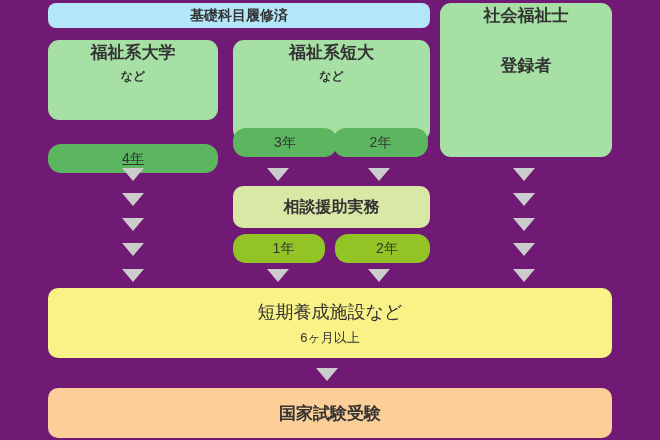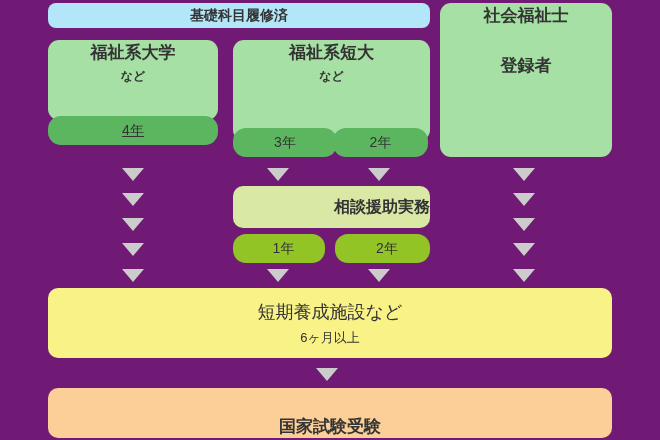--- a/index.html
+++ b/index.html
@@ -30,46 +30,46 @@
   .bigbox .title { font-size: 17px; font-weight: bold; line-height: 1.5; }
   .bigbox .sub   { font-size: 12px; font-weight: bold; margin-top: 2px; }
 
   .pill {
     height: 29px; border-radius: 13px;
     display: flex; align-items: center; justify-content: center;
     font-size: 14px; color: #333333;
   }
   .pill-green { background: #5cb660; }
   .pill-lime  { background: #93c425; padding-left: 9px; }
-  .pill-4  { left: 48px;  top: 116px; width: 170px; text-decoration: underline; }
+  .pill-4  { left: 48px;  top: 144px; width: 170px; text-decoration: underline; }
   .pill-3  { left: 233px; top: 128px; width: 104px;  }
   .pill-2  { left: 333px; top: 128px; width: 95px;  }
   .pill-1y { left: 233px; top: 234px; width: 92px;  }
   .pill-2y { left: 335px; top: 234px; width: 95px;  }
 
   .soudan {
     left: 233px; top: 186px; width: 197px; height: 42px;
     background: #d9e8a5; border-radius: 10px;
-    display: flex; align-items: center; justify-content: flex-end;
+    display: flex; align-items: center; justify-content: center;
     font-size: 16px; font-weight: bold;
   }
 
   .yellowbox {
     left: 48px; top: 288px; width: 564px; height: 70px;
     background: #f9f287; border-radius: 10px;
     display: flex; flex-direction: column;
     align-items: center; justify-content: center;
   }
   .yellowbox .title { font-size: 18px; font-weight: normal; }
   .yellowbox .sub   { font-size: 13px; margin-top: 5px; }
 
   .orangebox {
     left: 48px; top: 388px; width: 564px; height: 50px;
     background: #fbcf97; border-radius: 10px;
-    display: flex; align-items: flex-end; justify-content: center;
+    display: flex; align-items: center; justify-content: center;
     font-size: 17px; font-weight: bold;
   }
 
   .tri {
     position: absolute; width: 0; height: 0;
     border-left: 11px solid transparent;
     border-right: 11px solid transparent;
     border-top: 13px solid #cccccc;
   }
 </style>

